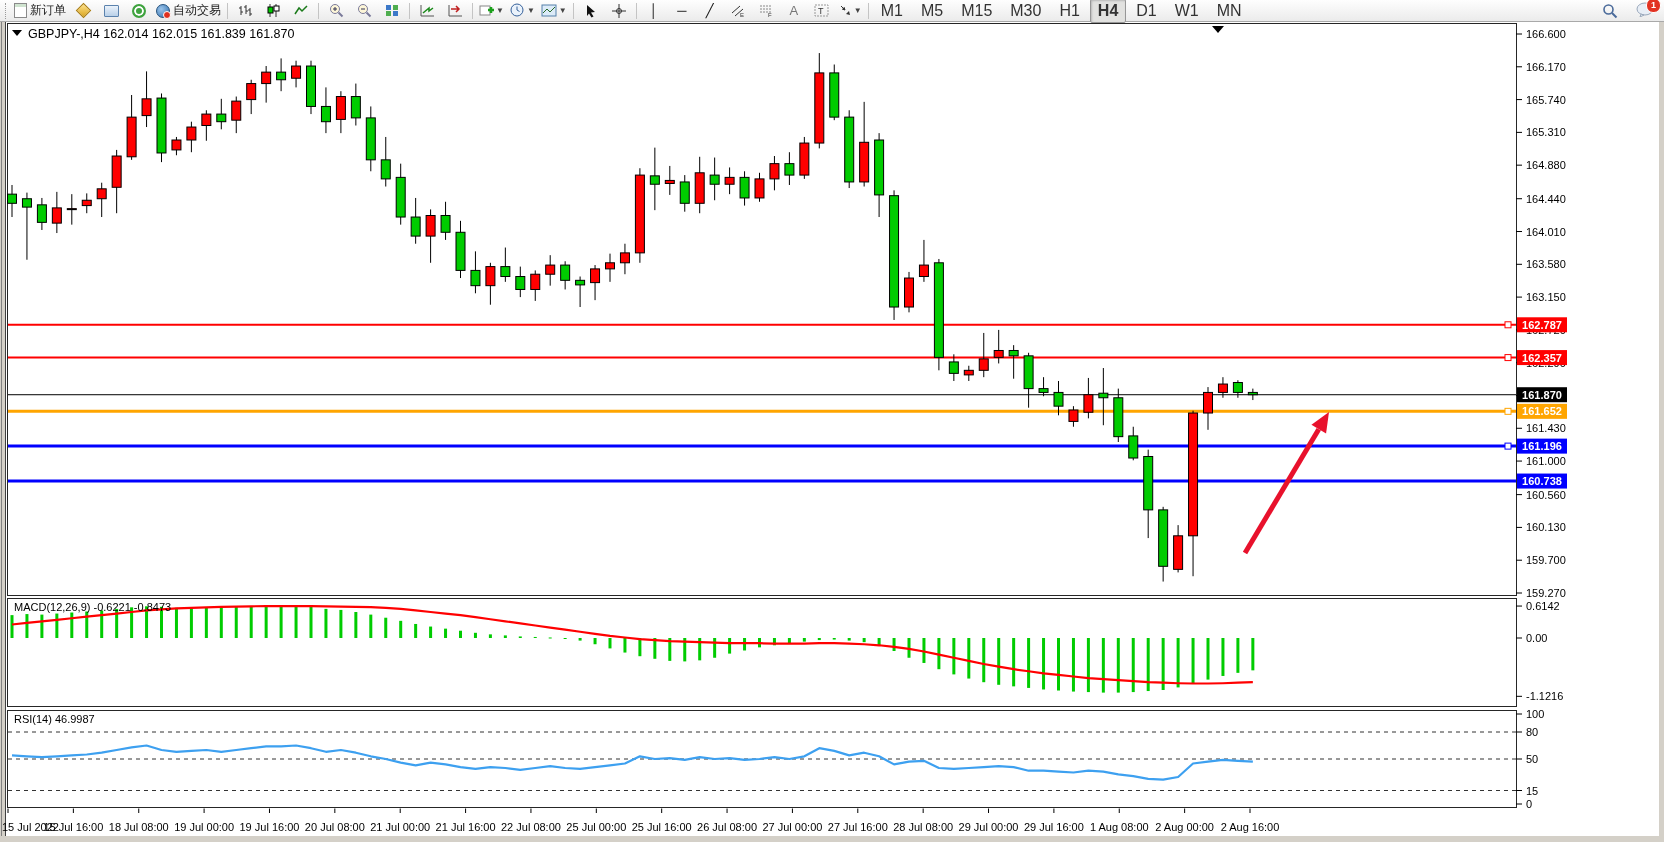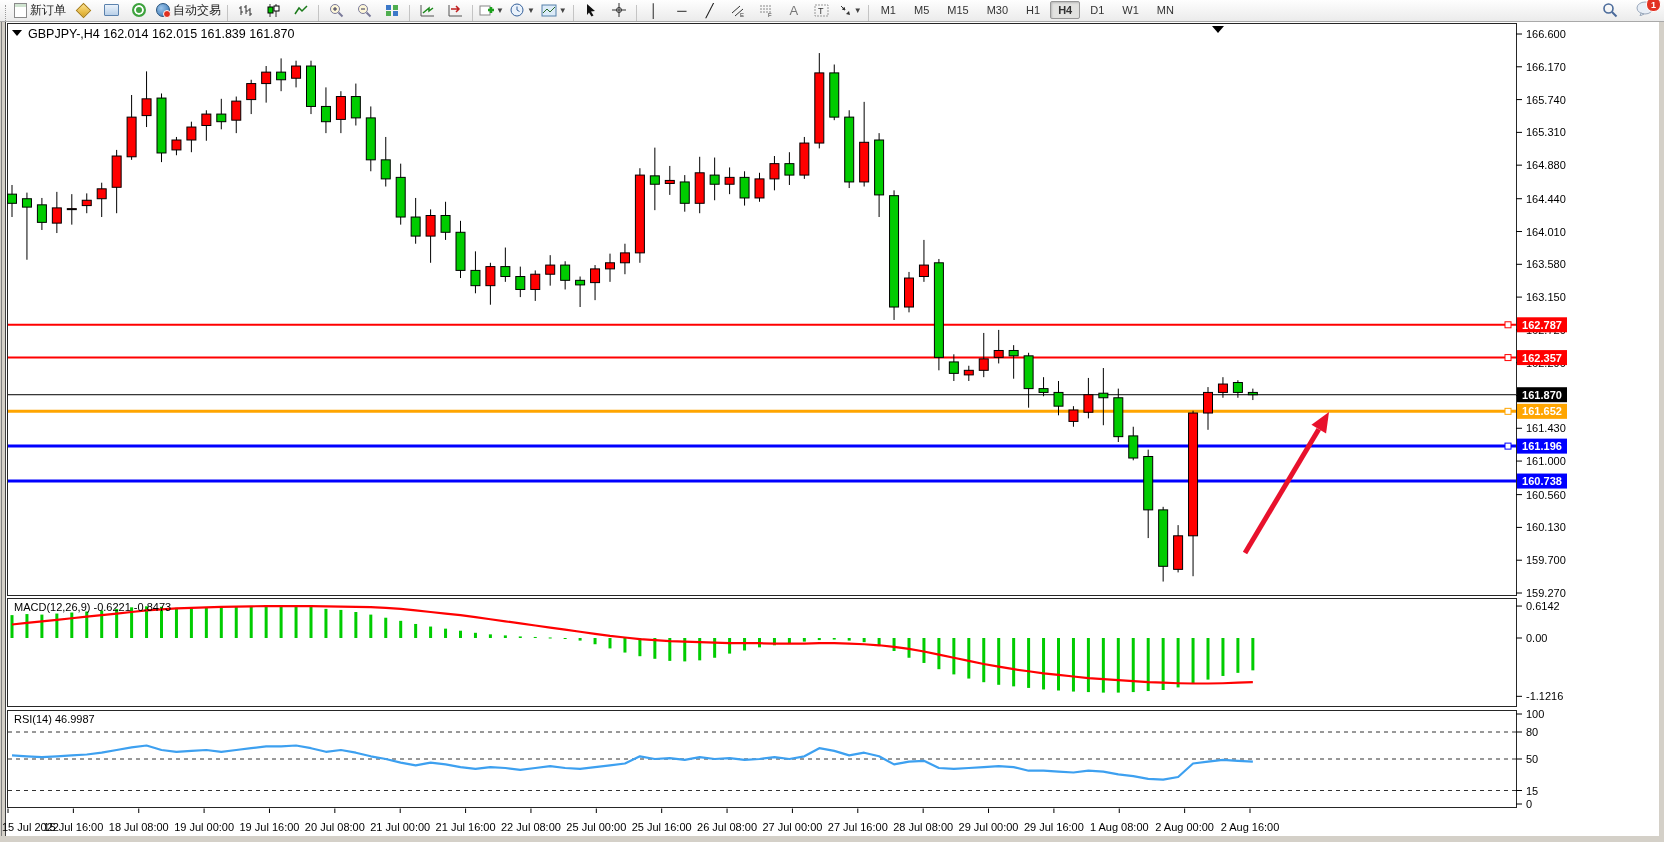--- a/index.html
+++ b/index.html
@@ -1,34 +1,34 @@
 <!DOCTYPE html>
 <html><head>
 <meta charset="utf-8">
 <style>
   html,body{margin:0;padding:0;width:1664px;height:842px;overflow:hidden;background:#d4d0c8;
     font-family:"Liberation Sans",sans-serif;}
   #chart-svg{position:absolute;top:0;left:0;z-index:1;}
   #toolbar{position:absolute;top:0;left:0;width:1664px;height:22px;z-index:5;
     background:linear-gradient(#fefefe,#ebebeb);border-bottom:1px solid #a9a9a9;
-    display:flex;align-items:flex-end;padding-left:3px;box-sizing:border-box;font-size:12px;color:#222;}
+    display:flex;align-items:center;padding-left:3px;box-sizing:border-box;font-size:12px;color:#222;}
   .tgroup{display:flex;align-items:center;height:22px;}
   .sep{width:1px;height:16px;background:#c4c4c4;margin:0 3px;}
   .grip{width:3px;height:16px;margin:0 2px;border-left:1px dotted #9a9a9a;}
   .tbtn{display:inline-flex;align-items:center;justify-content:center;height:20px;min-width:22px;
     padding:0 2px;border:1px solid transparent;border-radius:2px;cursor:default;}
   .tbtn .txt{margin-left:3px;}
   .caret{font-size:8px;color:#444;margin-left:2px;}
   .doc-ic{width:11px;height:13px;background:#fff;border:1px solid #8a8a8a;box-shadow:inset 0 3px 0 #cfe3cf;}
   .gold-ic{width:9px;height:9px;background:linear-gradient(135deg,#ffe28a,#d9a520);border:1px solid #a87c10;transform:rotate(45deg);margin:2px;}
   .term-ic{width:13px;height:10px;background:linear-gradient(#eaf2fb,#b9d0e8);border:1px solid #5b82ad;border-radius:1px;}
   .sig-ic{width:10px;height:10px;border:2px solid #3fa33f;border-radius:50%;box-shadow:inset 0 0 0 2px #fff;background:#3fa33f;}
   .globe-ic{width:12px;height:12px;border-radius:50%;background:radial-gradient(circle at 35% 35%,#9cc4ea,#2f6fae);border:1px solid #24517d;position:relative;}
   .globe-ic::after{content:"";position:absolute;right:-2px;bottom:-2px;width:6px;height:6px;border-radius:50%;background:#e03020;border:1px solid #fff;}
-  .tf{padding:2px 7px;font-size:11px;color:#333;border:1px solid transparent;margin:0 1px;border-radius:2px;}
+  .tf{padding:2px 7px;font-size:16px;color:#333;border:1px solid transparent;margin:0 1px;border-radius:2px;}
   .tf.active{background:#e2e2e0;border:1px solid #979797;box-shadow:inset 1px 1px 2px #b9b9b9;font-weight:bold;}
   .rightbox{margin-left:auto;display:flex;align-items:center;margin-right:10px;}
   .badge{position:absolute;top:-4px;right:-7px;min-width:13px;height:13px;border-radius:7px;background:#e23222;
     color:#fff;font-size:9px;font-weight:bold;display:flex;align-items:center;justify-content:center;border:1px solid #fff;}
   .chat-wrap{position:relative;margin-left:12px;}
   .glyph{font-size:13px;line-height:1;color:#111;}
 </style>
 </head>
 <body>
 

